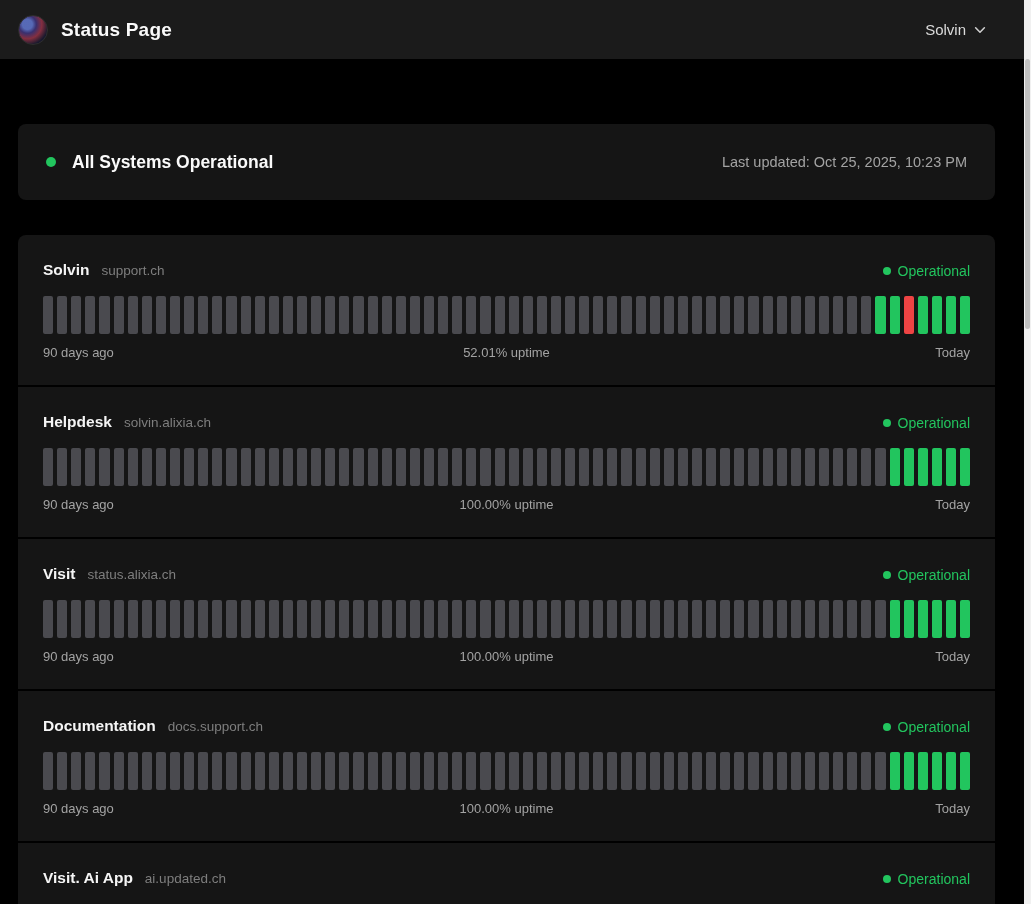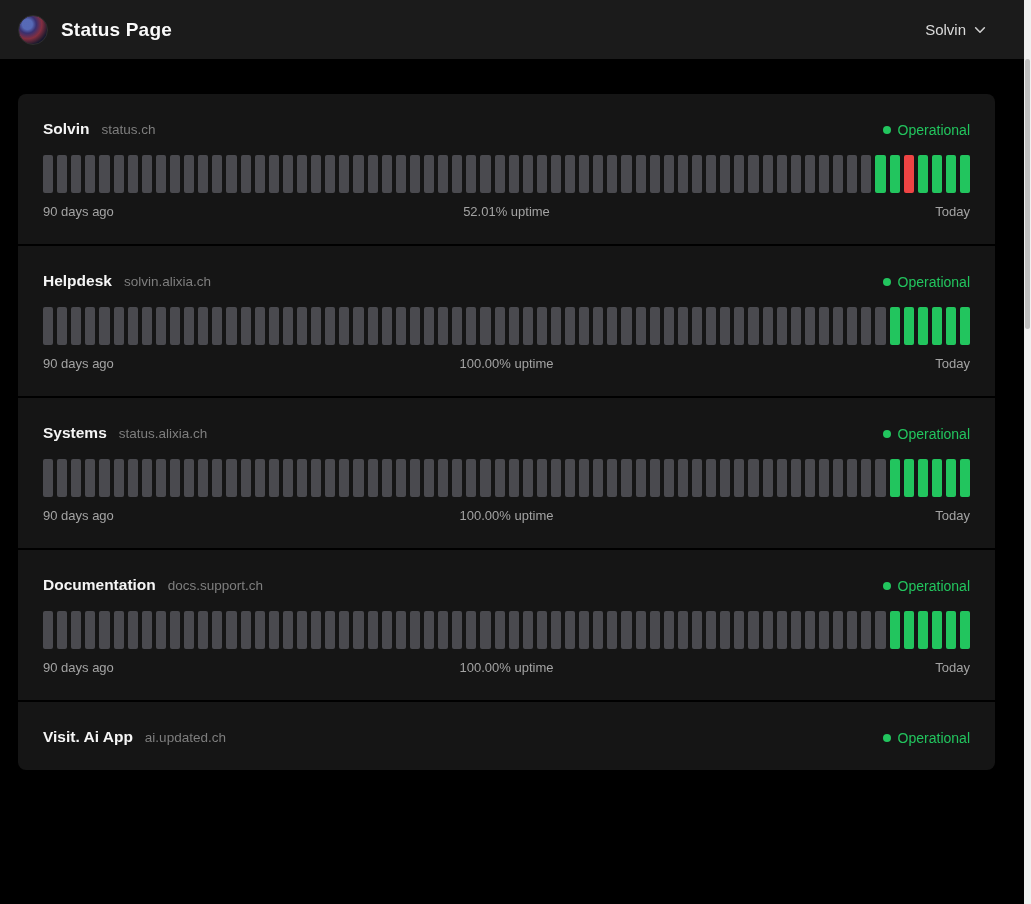--- a/index.html
+++ b/index.html
@@ -120,26 +120,31 @@
     <span class="chevron">
       <svg width="14" height="14" viewBox="0 0 16 16" fill="none">
         <path d="M3 5.5 L8 10.5 L13 5.5" stroke="#cfcfcf" stroke-width="1.8" stroke-linecap="round" stroke-linejoin="round"></path>
       </svg>
     </span>
   </div>
 </header>
 
 <main class="page">
 
+  <section class="card overall-card">
+    <span class="status-dot" style="background: rgb(34, 197, 94);"></span>
+    <span class="overall-label">All Systems Operational</span>
+    <span class="last-updated">Last updated: Oct 25, 2025, 10:23 PM</span>
+  </section>
 
   <section class="card services-card">
   <div class="service-section">
     <div class="service-header">
       <span class="service-name">Solvin</span>
-      <span class="service-domain">status.ch</span>
+      <span class="service-domain">support.ch</span>
       <span class="service-status">
         <span class="dot" style="background: rgb(34, 197, 94);"></span>
         <span class="service-status-label" style="color: rgb(34, 197, 94);">Operational</span>
       </span>
     </div>
     <div class="uptime-chart">
           <div class="bar" style="background: rgb(74, 74, 79);"></div>
           <div class="bar" style="background: rgb(74, 74, 79);"></div>
           <div class="bar" style="background: rgb(74, 74, 79);"></div>
           <div class="bar" style="background: rgb(74, 74, 79);"></div>
@@ -292,21 +297,21 @@
         </div>
     <div class="service-footer">
       <span class="left">90 days ago</span>
       <span class="center">100.00% uptime</span>
       <span class="right">Today</span>
     </div>
   </div>
 
   <div class="service-section">
     <div class="service-header">
-      <span class="service-name">Systems</span>
+      <span class="service-name">Visit</span>
       <span class="service-domain">status.alixia.ch</span>
       <span class="service-status">
         <span class="dot" style="background: rgb(34, 197, 94);"></span>
         <span class="service-status-label" style="color: rgb(34, 197, 94);">Operational</span>
       </span>
     </div>
     <div class="uptime-chart">
           <div class="bar" style="background: rgb(74, 74, 79);"></div>
           <div class="bar" style="background: rgb(74, 74, 79);"></div>
           <div class="bar" style="background: rgb(74, 74, 79);"></div>

